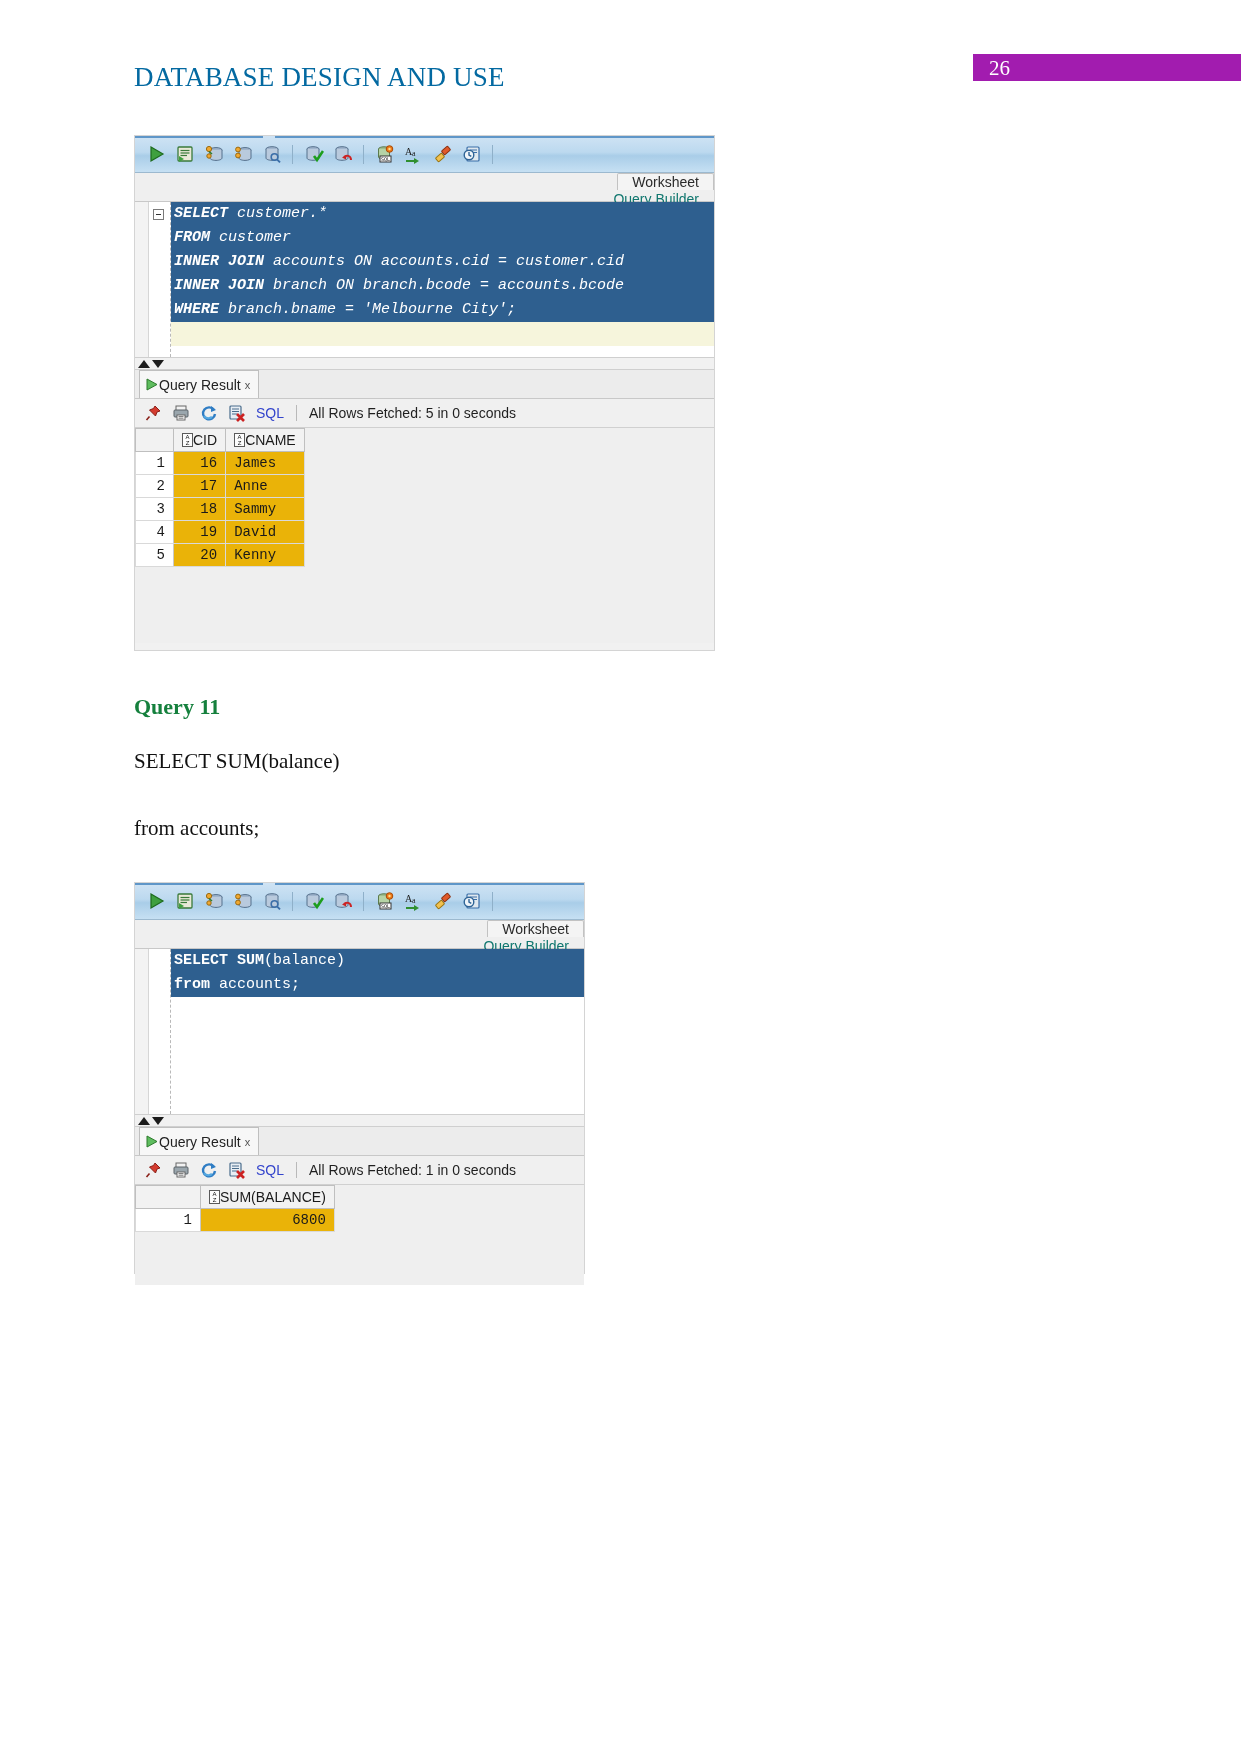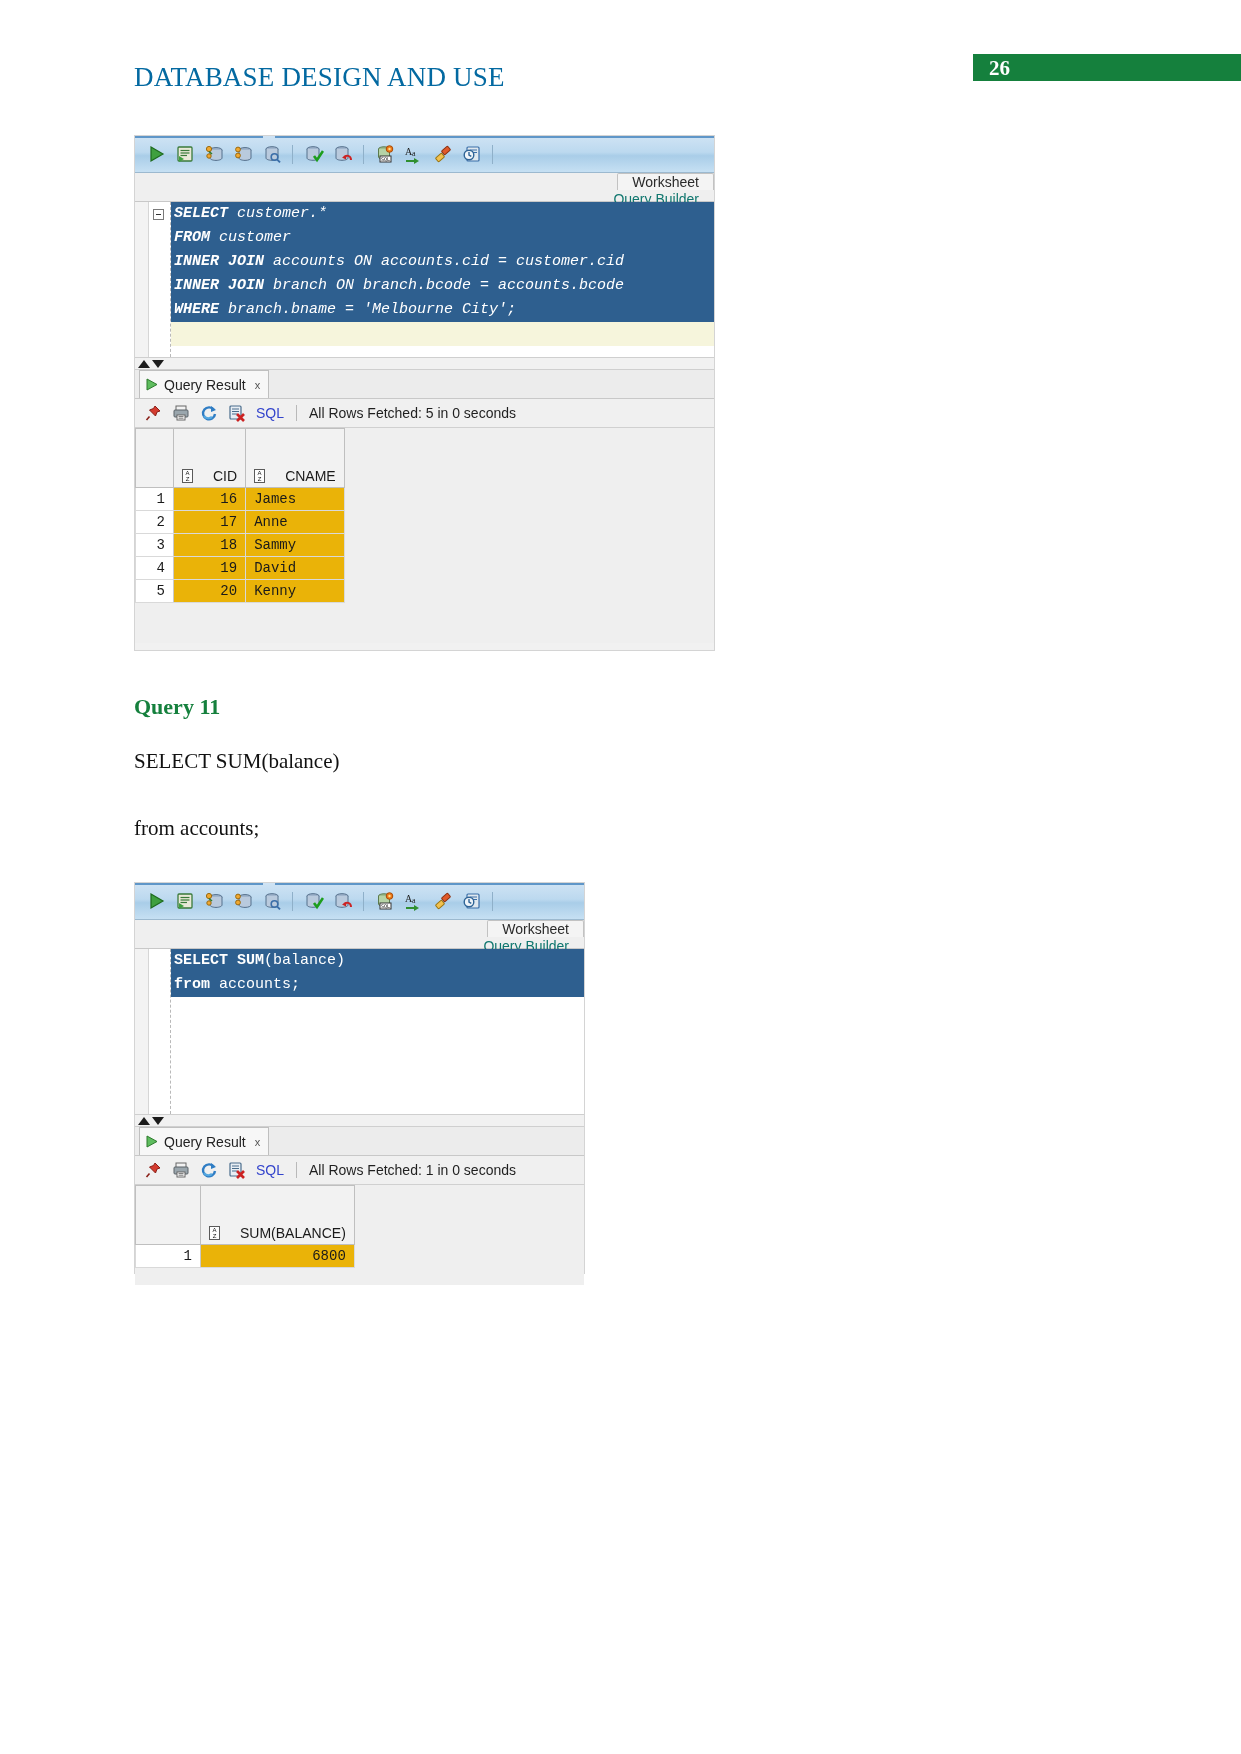--- a/index.html
+++ b/index.html
@@ -28,22 +28,21 @@
     color: #0369a1;
     letter-spacing: 0.2px;
     white-space: nowrap;
   }
   .page-badge {
     position: absolute;
     left: 973px;
     top: 54px;
     width: 268px;
     height: 27px;
-    background: #15803d;
-    font-weight: bold;
+    background: #a21caf;
   }
   .page-badge span {
     position: absolute;
     left: 16px;
     top: 2px;
     font-family: "Liberation Serif", serif;
     font-size: 21px;
     color: #ffffff;
   }
 
@@ -215,21 +214,20 @@
     border-bottom: 1px solid #c8c8c8;
     display: flex;
     align-items: flex-end;
     padding-left: 4px;
   }
   .restab {
     height: 28px;
     padding: 0 8px 0 4px;
     display: flex;
     align-items: center;
-    gap: 5px;
     background: #f7f7f7;
     border: 1px solid #bfbfbf;
     border-bottom: none;
     font-family: "Liberation Sans", sans-serif;
     font-size: 14px;
     color: #222;
   }
   .restab .x {
     font-family: "Liberation Sans", sans-serif;
     font-size: 11px;
@@ -302,21 +300,21 @@
   table.grid td.rownum {
     background: #ffffff;
     text-align: right;
     color: #1a1a1a;
     width: 38px;
     border-right: 1px solid #c9c9c9;
   }
   td.num { text-align: right; }
   td.txt { text-align: left; }
   .colhdr-inner {
-    display: flex; align-items: center; gap: 20px; justify-content: center; margin-top: 36px;
+    display: flex; align-items: center; gap: 0; justify-content: center;
   }
   .az-ico {
     width: 11px; height: 14px;
     border: 1px solid #5a5a5a;
     background: #fdfdfd;
     font-family: "Liberation Sans", sans-serif;
     font-size: 6px;
     line-height: 6px;
     color: #111;
     display: flex; flex-direction: column;

